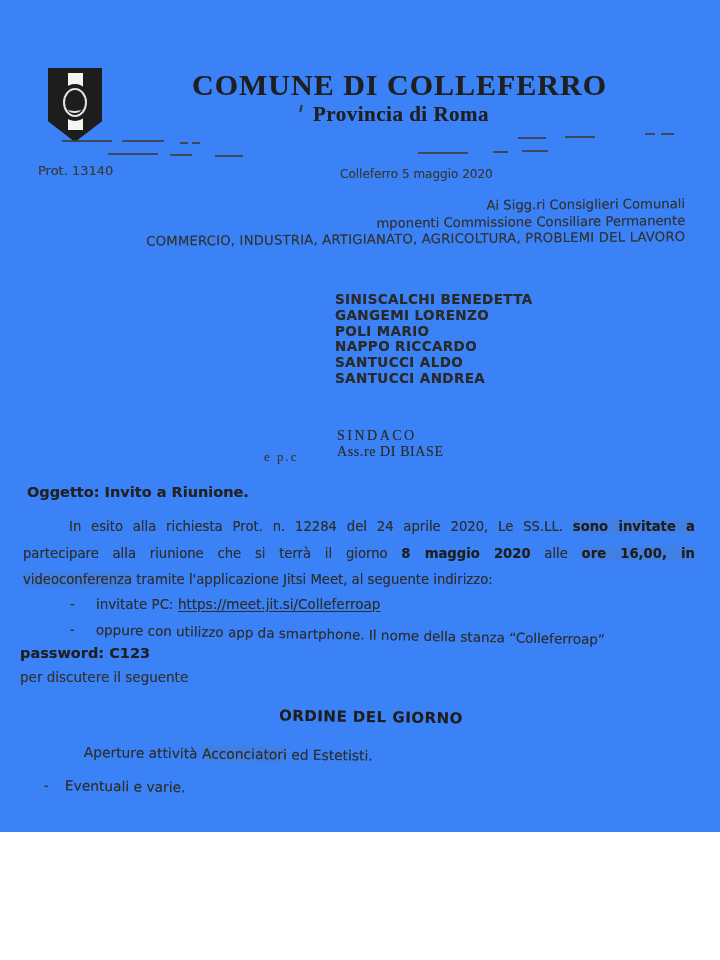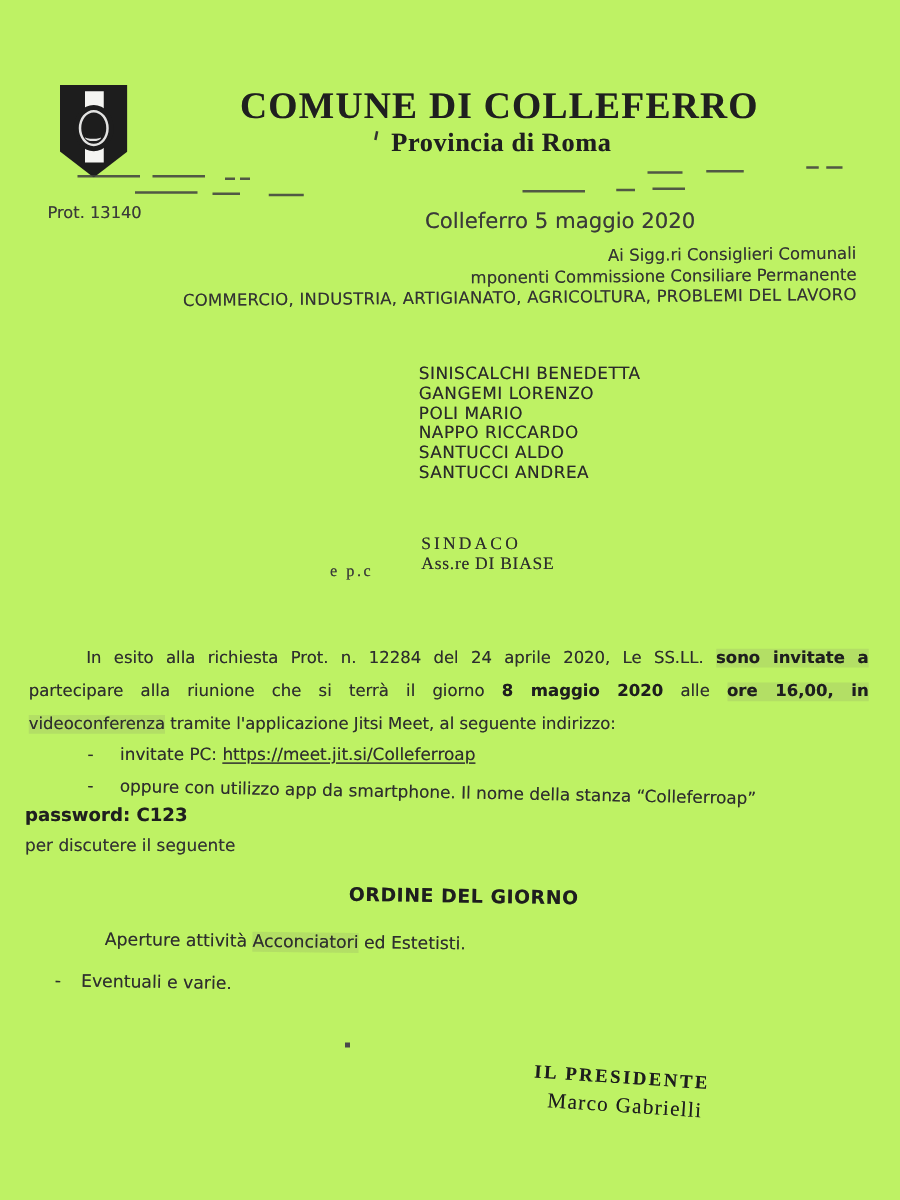--- a/index.html
+++ b/index.html
@@ -1,19 +1,19 @@
 <!DOCTYPE html>
 <html><head>
 <meta charset="utf-8">
 <style>
   html,body{margin:0;padding:0;}
   .page{
     position:relative;
-    width:720px;height:960px;
-    background:#bef264;
+    width:720px;height:832px;
+    background:#3b82f6;
     overflow:hidden;
     font-family:"DejaVu Sans","Liberation Sans",sans-serif;
     color:#2b2b2b;
     text-shadow:0 0 0.5px rgba(45,45,45,0.55);
   }
   .abs{position:absolute;}
   
   .crest{left:48px;top:68px;width:54px;height:74px;}
   .crest-shield{position:absolute;inset:0;background:#1d1d1d;
     clip-path:polygon(0 0,100% 0,100% 72%,50% 100%,0 72%);}
@@ -25,27 +25,27 @@
   .doc-title{left:192px;top:68px;white-space:nowrap;
     font-family:"Liberation Serif","DejaVu Serif",serif;
     font-weight:bold;font-size:30px;letter-spacing:1px;color:#1f1f1f;}
   .doc-subtitle{left:313px;top:102px;white-space:nowrap;
     font-family:"Liberation Serif","DejaVu Serif",serif;
     font-weight:bold;font-size:21px;letter-spacing:0.5px;color:#1f1f1f;}
   .tick{left:300px;top:105px;width:2px;height:7px;background:#333;transform:rotate(12deg);}
   .seg{height:2px;background:#3e3e3e;opacity:.85;}
   
   .prot{left:38px;top:163px;font-size:13px;color:#3a3a3a;}
-  .dateline{left:340px;top:167px;font-size:17px;color:#3a3a3a;}
+  .dateline{left:340px;top:167px;font-size:12px;color:#3a3a3a;}
   
   .recipients{left:100px;top:196px;width:585px;text-align:right;
     font-size:13.2px;line-height:16.5px;color:#333;
     transform:rotate(-0.5deg);transform-origin:right top;}
   .recipients .caps{letter-spacing:0.2px;white-space:nowrap;}
-  .names{left:335px;top:292px;font-size:13.5px;font-weight:normal;
+  .names{left:335px;top:292px;font-size:13.5px;font-weight:bold;
     line-height:15.8px;letter-spacing:0.4px;color:#2a2a2a;}
   
   .cc-label{left:264px;top:449px;font-family:"Liberation Serif",serif;font-size:13px;letter-spacing:2px;color:#3a3a3a;}
   .cc-primary{left:337px;top:428px;font-family:"Liberation Serif",serif;font-size:14px;letter-spacing:2.5px;color:#2c2c2c;}
   .cc-secondary{left:337px;top:444px;font-family:"Liberation Serif",serif;font-size:14px;letter-spacing:0.6px;color:#2c2c2c;}
   
   .subject{left:27px;top:484px;font-size:14.5px;font-weight:bold;color:#222;}
   .body-par{left:23px;top:514px;width:672px;font-size:13.2px;line-height:26.5px;color:#2e2e2e;}
   .jline{display:block;text-align:justify;text-align-last:justify;white-space:normal;}
   .indent{text-indent:46px;}
@@ -116,20 +116,21 @@
     <div>POLI MARIO</div>
     <div>NAPPO RICCARDO</div>
     <div>SANTUCCI ALDO</div>
     <div>SANTUCCI ANDREA</div>
   </div>
 
   <div class="abs cc-label">e p.c</div>
   <div class="abs cc-primary">SINDACO</div>
   <div class="abs cc-secondary">Ass.re DI BIASE</div>
 
+  <div class="abs subject">Oggetto: Invito a Riunione.</div>
 
   <div class="abs body-par">
     <span class="jline indent"><span>In esito alla richiesta Prot. n. 12284 del 24 aprile 2020, Le SS.LL.</span> <b class="smudge">sono invitate a</b></span>
     <span class="jline"><span>partecipare alla riunione che si terrà il giorno</span> <b>8 maggio 2020</b> <span>alle</span> <b class="smudge">ore 16,00, in</b></span>
     <span><span class="smudge">videoconferenza</span> <span>tramite l'applicazione Jitsi Meet, al seguente indirizzo:</span></span>
   </div>
 
   <div class="abs bullet" style="left:70px;top:596px">
     <span class="dash">-</span><span>invitate PC:</span> <u>https://meet.jit.si/Colleferroap</u>
   </div>

